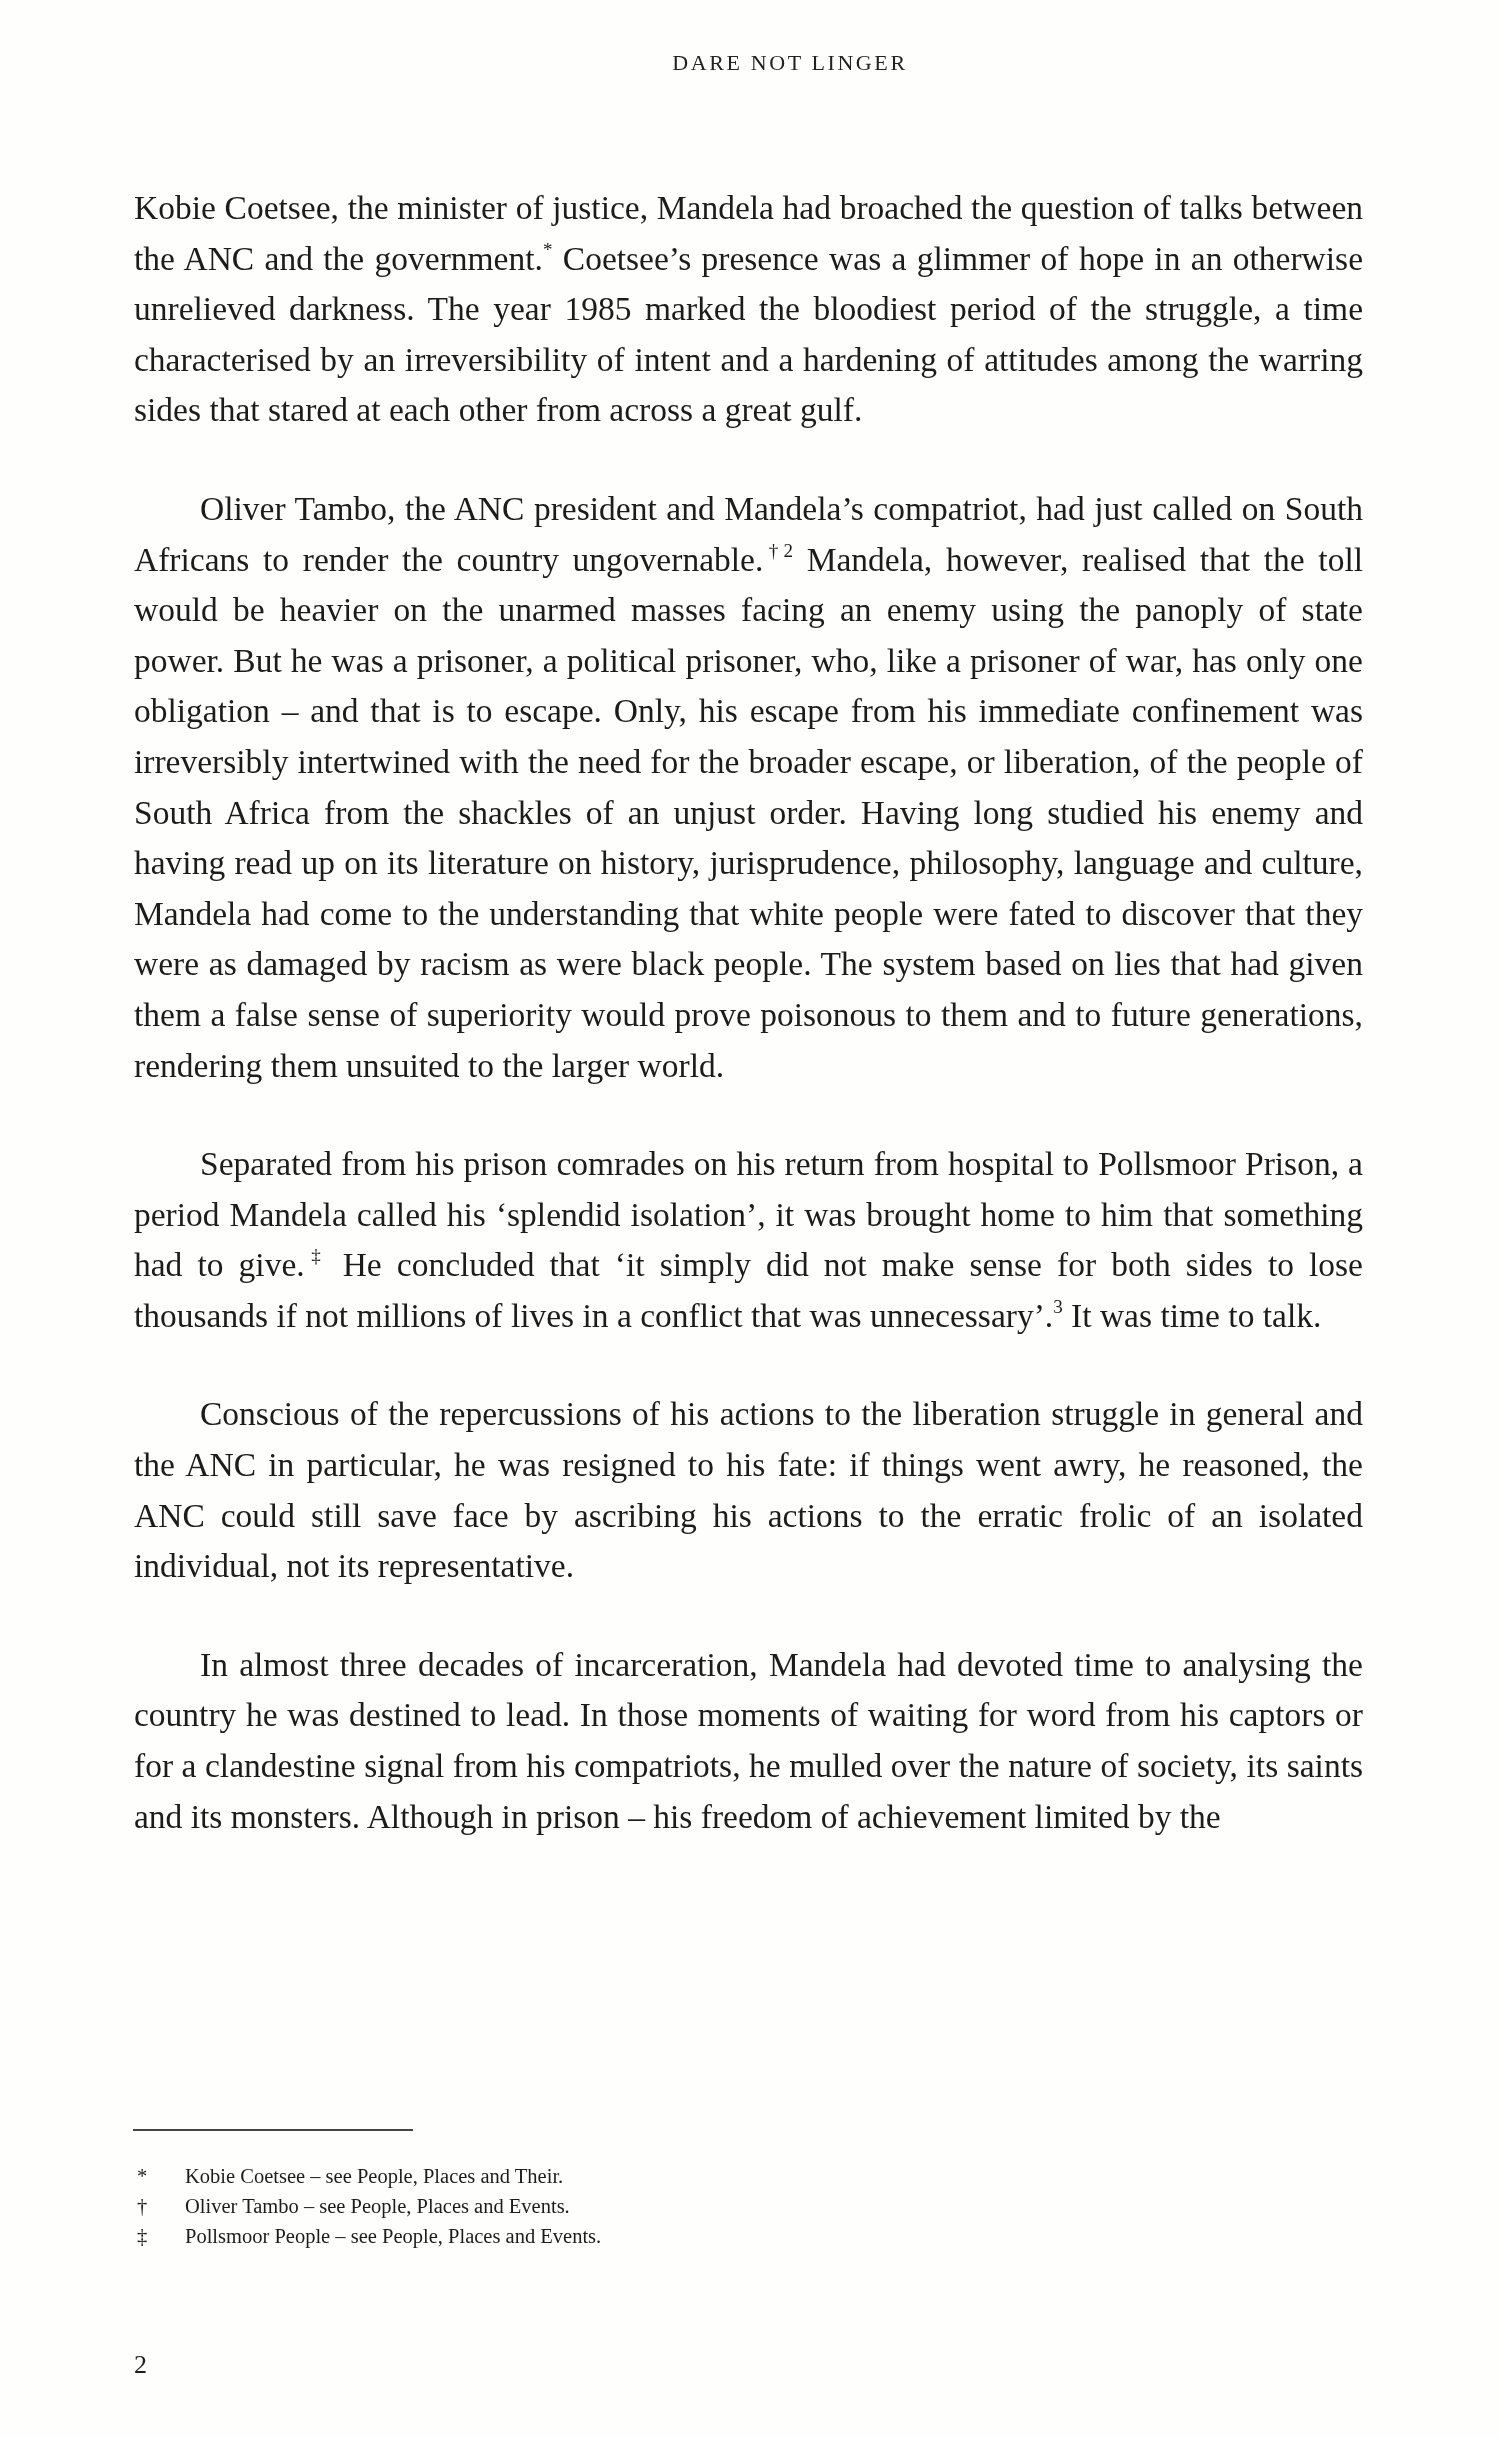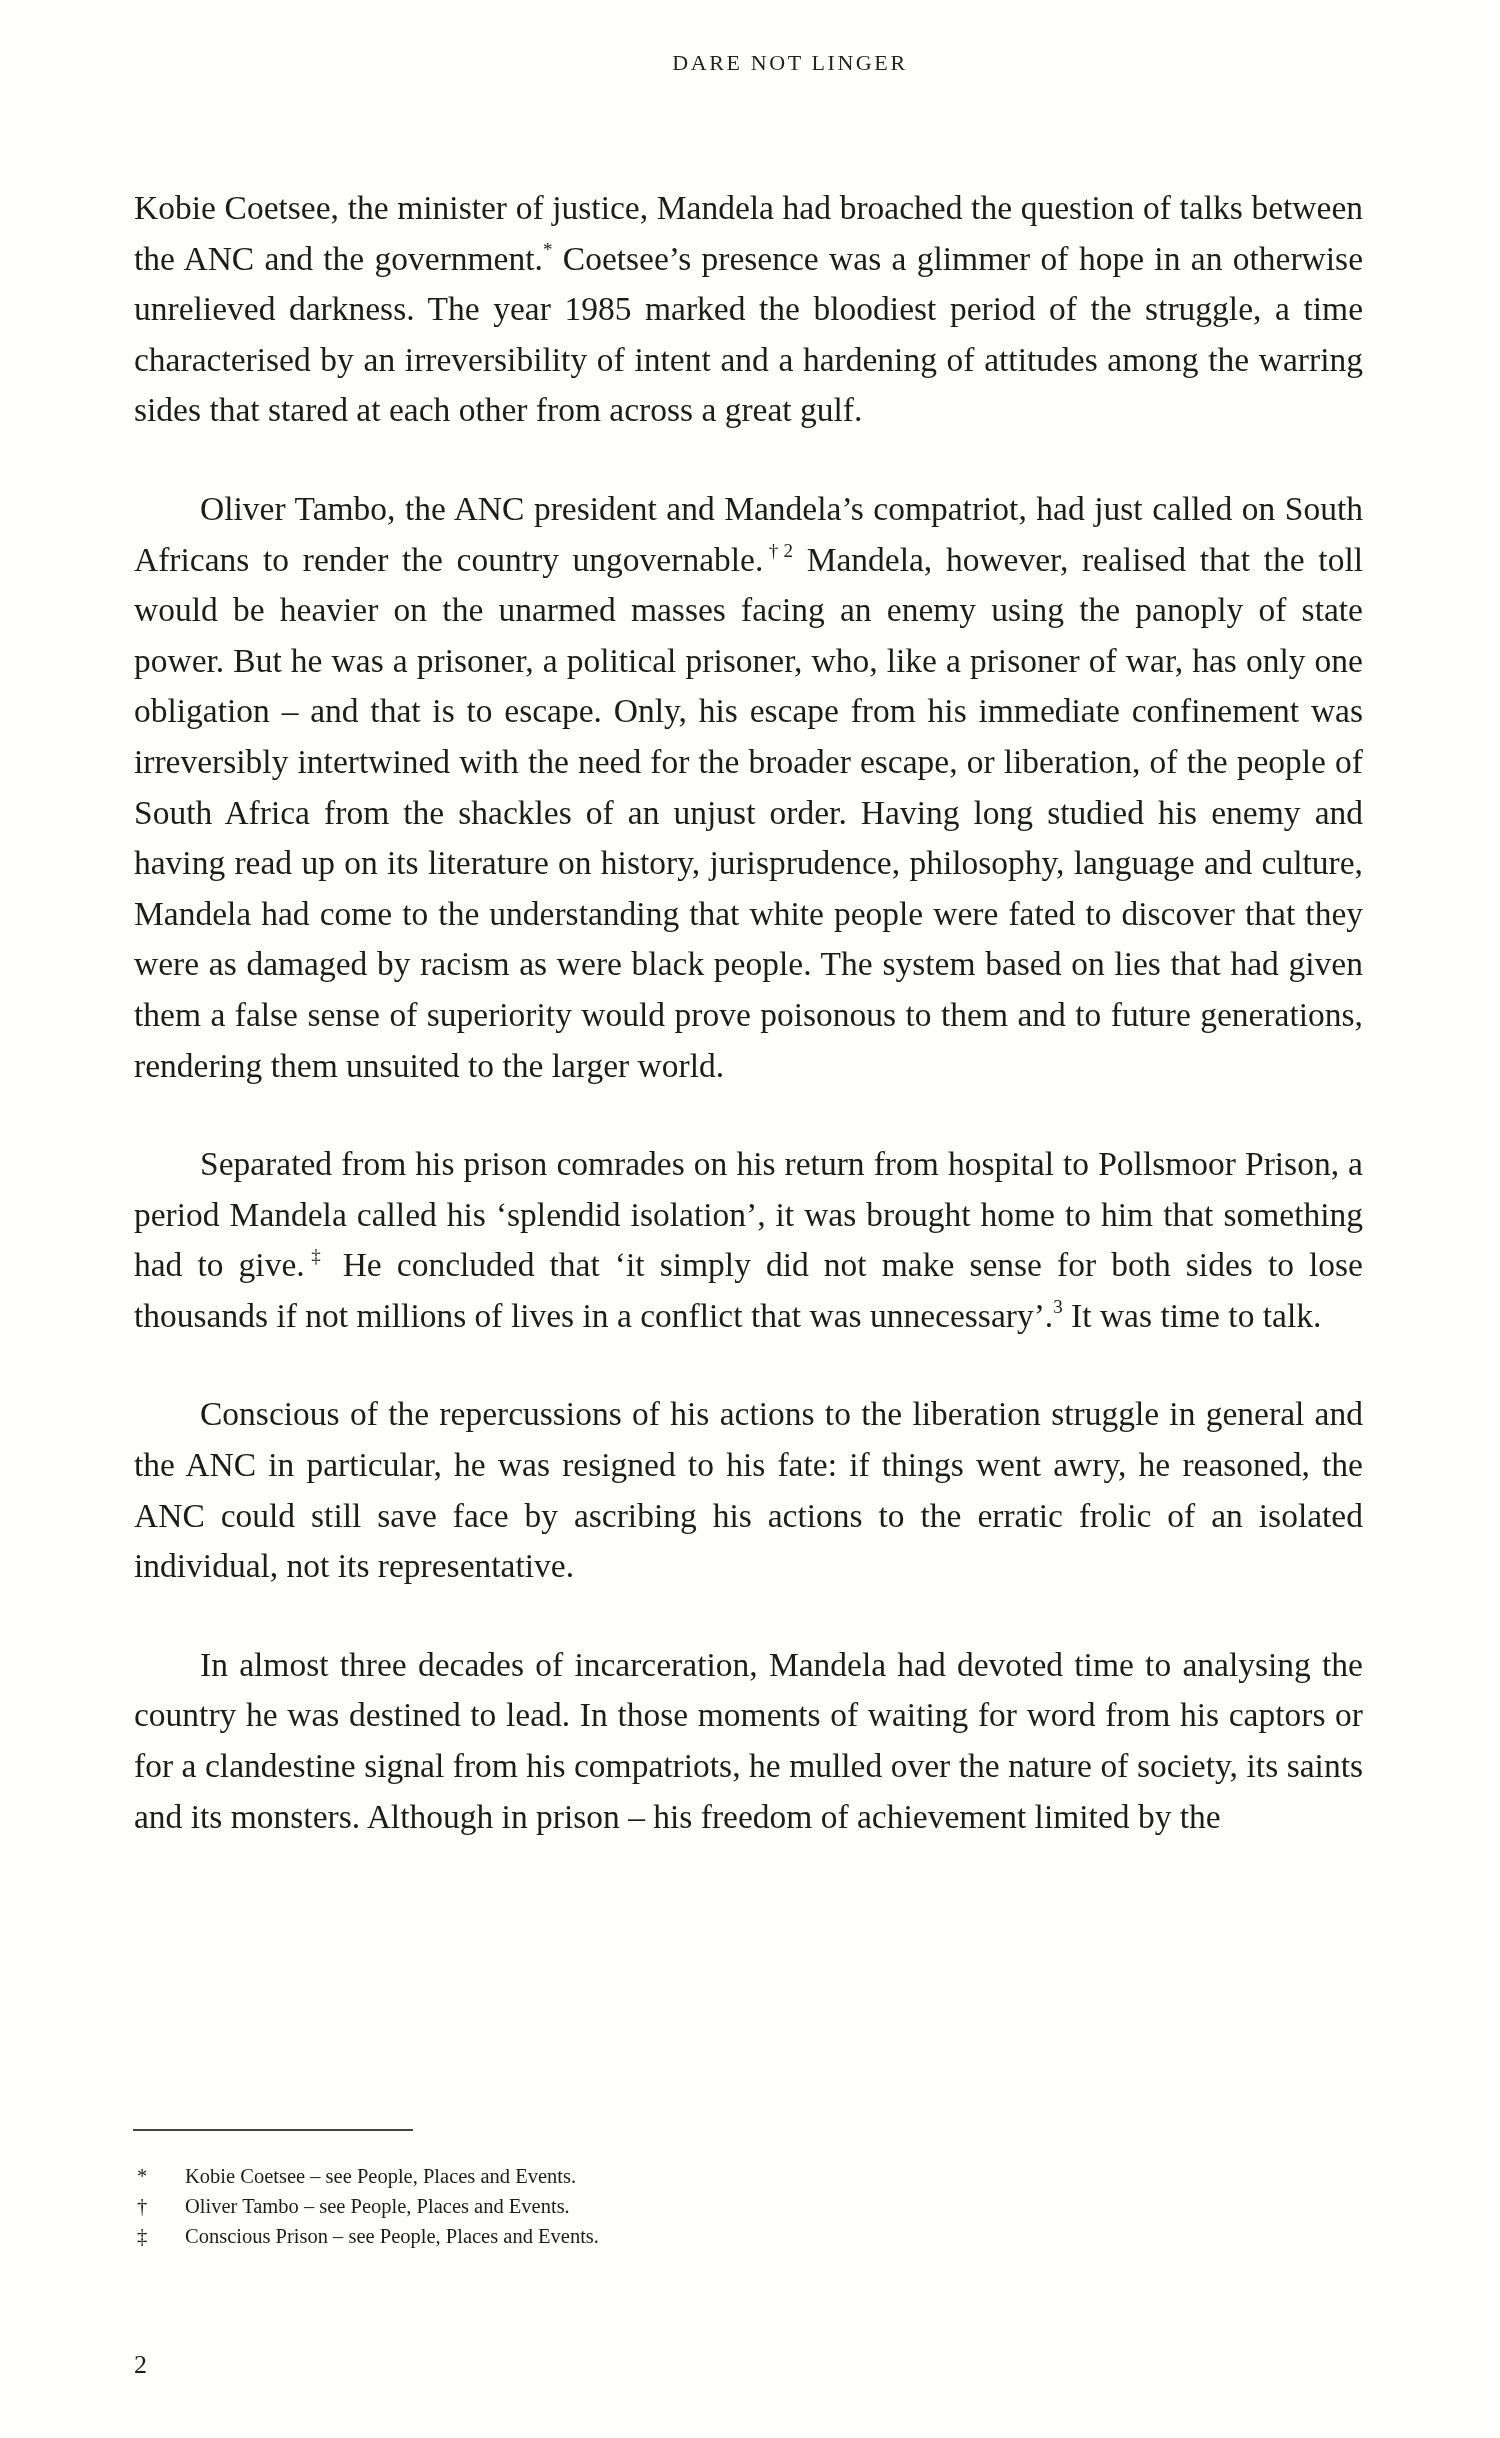--- a/index.html
+++ b/index.html
@@ -58,25 +58,25 @@
   <p class="indent">Separated from his prison comrades on his return from hospital to Pollsmoor Prison, a period Mandela called his ‘splendid isolation’, it was brought home to him that something had to give.<sup>‡</sup> He concluded that ‘it simply did not make sense for both sides to lose thousands if not millions of lives in a conflict that was unnecessary’.<sup>3</sup> It was time to talk.</p>
   <p class="indent">Conscious of the repercussions of his actions to the liberation struggle in general and the ANC in particular, he was resigned to his fate: if things went awry, he reasoned, the ANC could still save face by ascribing his actions to the erratic frolic of an isolated individual, not its representative.</p>
   <p class="indent">In almost three decades of incarceration, Mandela had devoted time to analysing the country he was destined to lead. In those moments of waiting for word from his captors or for a clandestine signal from his compatriots, he mulled over the nature of society, its saints and its monsters. Although in prison – his freedom of achievement limited by the</p>
 </div>
 
 <div class="fn-rule"></div>
 
 <div class="footnotes">
   <div class="fn">
     <span class="fn-mark">*</span>
-    <span class="fn-text">Kobie Coetsee – see People, Places and Events.</span>
+    <span class="fn-text">Kobie Coetsee – see People, Places and Their.</span>
   </div>
   <div class="fn">
     <span class="fn-mark">†</span>
     <span class="fn-text">Oliver Tambo – see People, Places and Events.</span>
   </div>
   <div class="fn">
     <span class="fn-mark">‡</span>
-    <span class="fn-text">Conscious Prison – see People, Places and Events.</span>
+    <span class="fn-text">Pollsmoor People – see People, Places and Events.</span>
   </div>
 </div>
 
 <div class="folio">2</div>
 
 </body></html>

